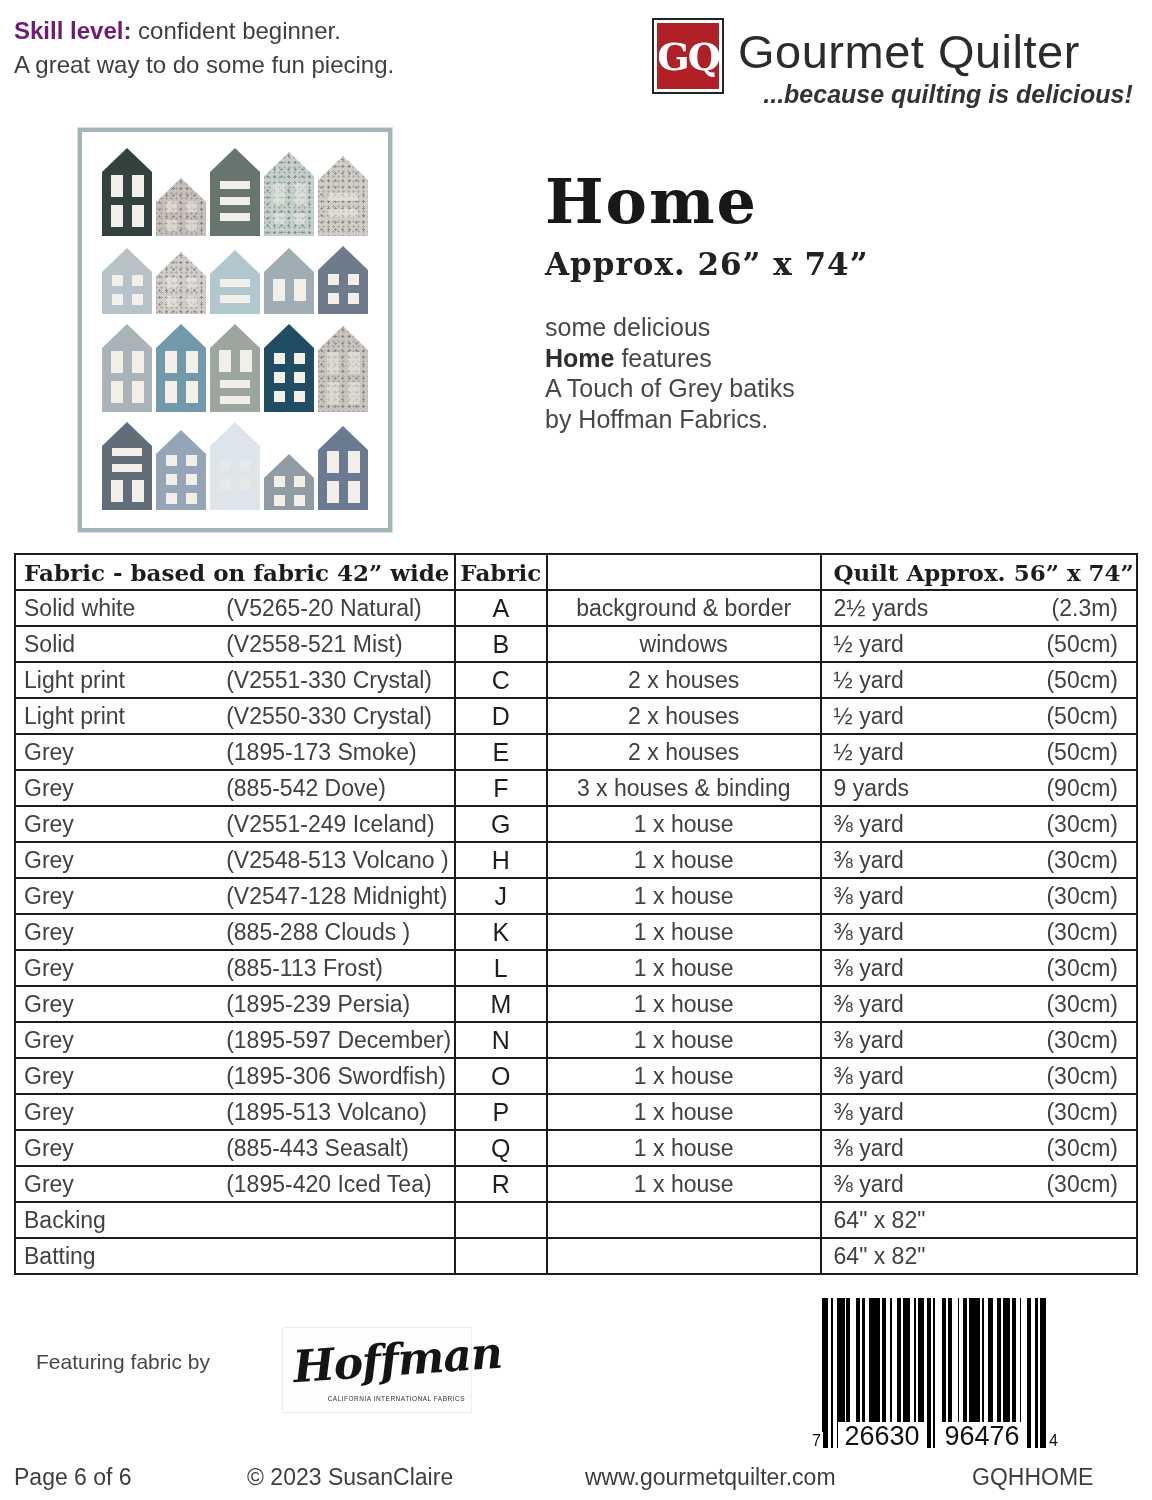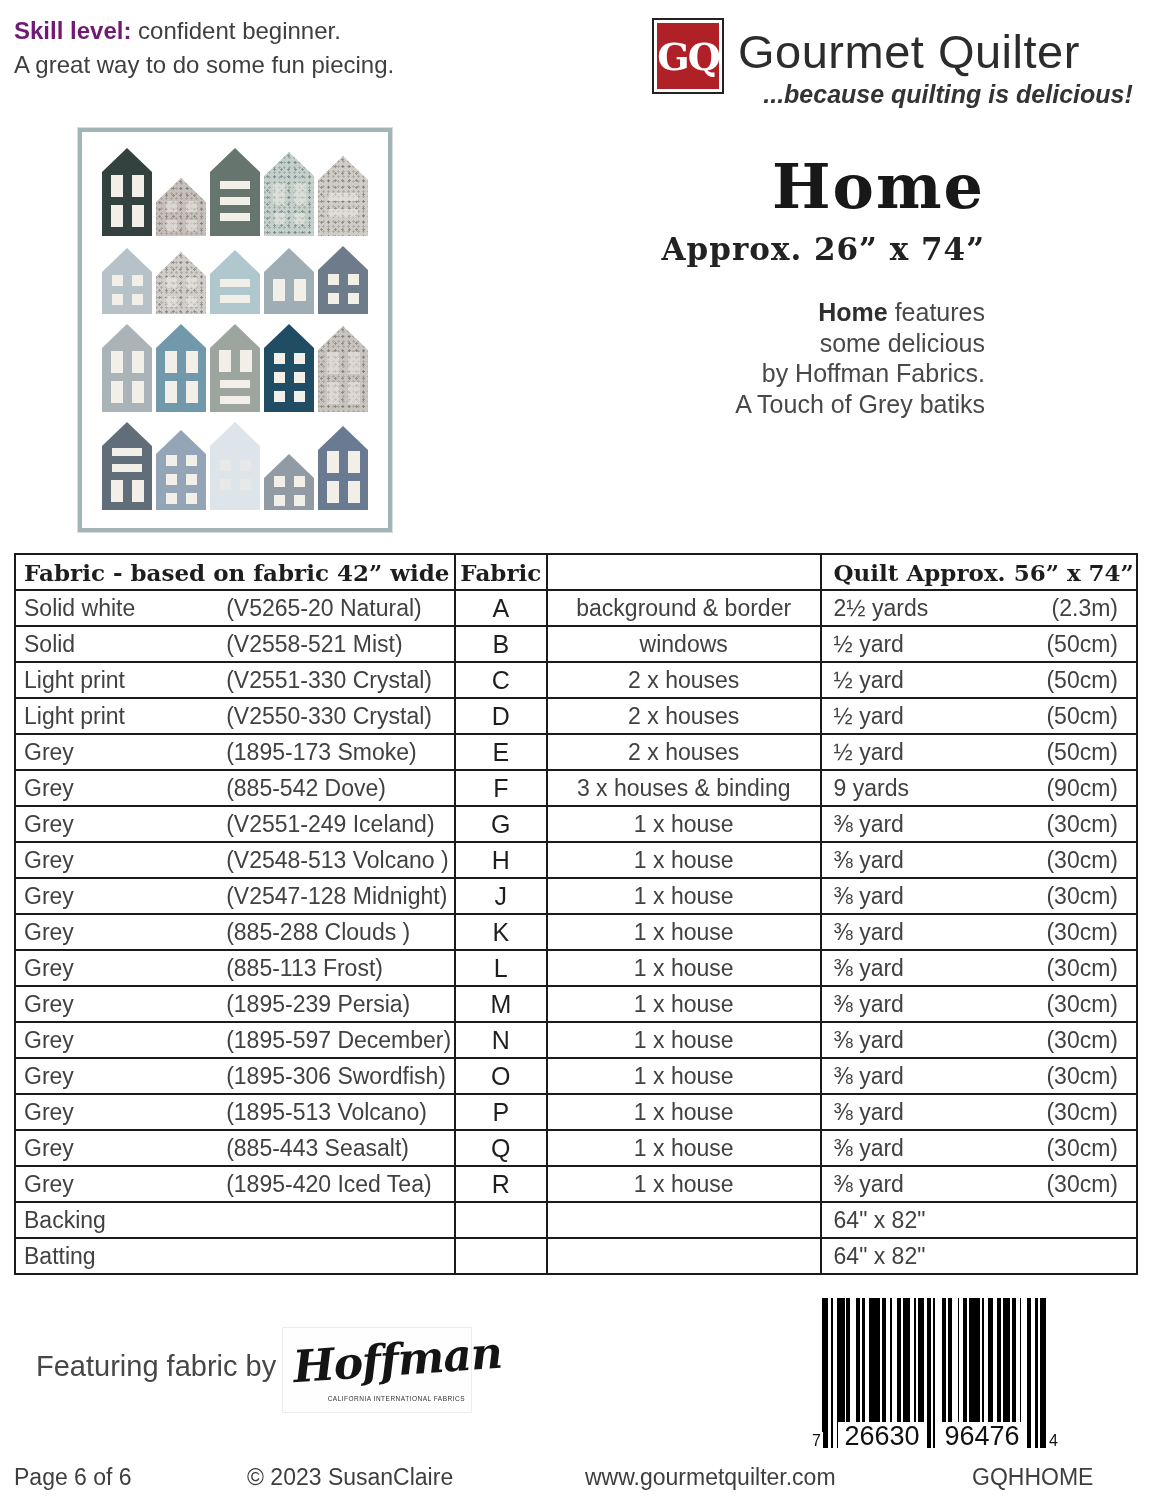--- a/index.html
+++ b/index.html
@@ -32,21 +32,21 @@
                    background-size:7px 7px, 5px 5px; background-position:0 0, 3px 3px; }
   .wins { position:absolute; left:0; right:0; top:24px; bottom:6px; display:flex; flex-direction:column; justify-content:center; align-items:center; gap:8px; }
   .wins.faint { opacity:0.5; }
   .wrow { display:flex; gap:9px; }
   .w { background:#f2efe9; }
   .w.tall { width:12px; height:22px; }
   .w.sq { width:11px; height:11px; }
   .w.bar { width:30px; height:8px; }
 
   
-  .title-col { position:absolute; left:545px; top:150px; width:440px; text-align:right; }
+  .title-col { position:absolute; left:545px; top:165px; width:440px; text-align:left; }
   .quilt-title { font-family:"DejaVu Serif", serif; font-weight:700; font-size:62px; color:#181818; letter-spacing:2px; }
   .quilt-size { font-family:"DejaVu Serif", serif; font-weight:600; font-size:31px; color:#222; margin-top:8px; letter-spacing:1px; }
   .quilt-desc { margin-top:30px; font-size:25px; font-weight:300; line-height:1.22; color:#484848; }
   .quilt-desc b { font-weight:600; color:#2f2f2f; }
 
   
   .fabric-table { position:absolute; left:14px; top:553px; width:1124px; border-collapse:collapse; table-layout:fixed;border-radius:20px; }
   .fabric-table td, .fabric-table th { border:2px solid #1a1a1a; height:34px; vertical-align:middle;
       font-size:23px; font-weight:300; color:#414141; overflow:hidden; white-space:nowrap; }
   .fabric-table tr { height:36px; }
@@ -55,21 +55,21 @@
   th.h2 { text-align:center; }
   th.h4 { text-align:left; padding-left:12px; }
   td.c1 { position:relative; padding-left:8px; text-align:left; }
   td.c1 .cd { position:absolute; left:48%; }
   td.c2 { text-align:center; font-weight:500; font-size:25px; color:#1e1e1e; }
   td.c3 { text-align:center; }
   td.c4 { position:relative; padding-left:12px; text-align:left; }
   td.c4 .met { position:absolute; right:18px;text-align:center; }
 
   
-  .featuring { position:absolute; left:36px; top:1350px; font-size:29px; font-weight:300; color:#474747; }
+  .featuring { position:absolute; left:36px; top:1350px; font-size:21px; font-weight:300; color:#474747; }
   .hoffman { position:absolute; left:283px; top:1328px; width:188px; height:84px; background:#fefefe; box-shadow:0 0 0 1px #ececec; }
   .hoffman .script { position:absolute; left:10px; top:6px; font-family:"DejaVu Serif", serif; font-style:italic; font-weight:700;
       font-size:44px; color:#141414; transform:rotate(-4deg); letter-spacing:-1px; }
   .hoffman .sub { position:absolute; right:6px; bottom:10px; font-size:6.5px; letter-spacing:0.5px; color:#333; }
 
   
   .barcode { position:absolute; left:810px; top:1292px; width:248px; height:162px; background:#fff; padding:6px 10px 4px 12px; }
   .bars { position:relative; height:150px; display:flex; align-items:flex-start; }
   .bars .b { height:150px; }
   .bc-g1, .bc-g2 { position:absolute; bottom:-4px; height:30px; background:#fff; font-size:27px; color:#111;
@@ -360,24 +360,24 @@
             </div>
           </div>
         </div>
       </div>
     </div>
 
   <div class="title-col">
     <div class="quilt-title">Home</div>
     <div class="quilt-size">Approx. 26” x 74”</div>
     <div class="quilt-desc">
+      <div>some delicious</div>
       <div><b>Home</b><span> features</span></div>
-      <div>some delicious</div>
+      <div>A Touch of Grey batiks</div>
       <div>by Hoffman Fabrics.</div>
-      <div>A Touch of Grey batiks</div>
     </div>
   </div>
 
   <table class="fabric-table">
     <colgroup>
         <col style="width:39.2%">
         <col style="width:8.2%">
         <col style="width:24.4%">
         <col style="width:28.2%">
       </colgroup>

